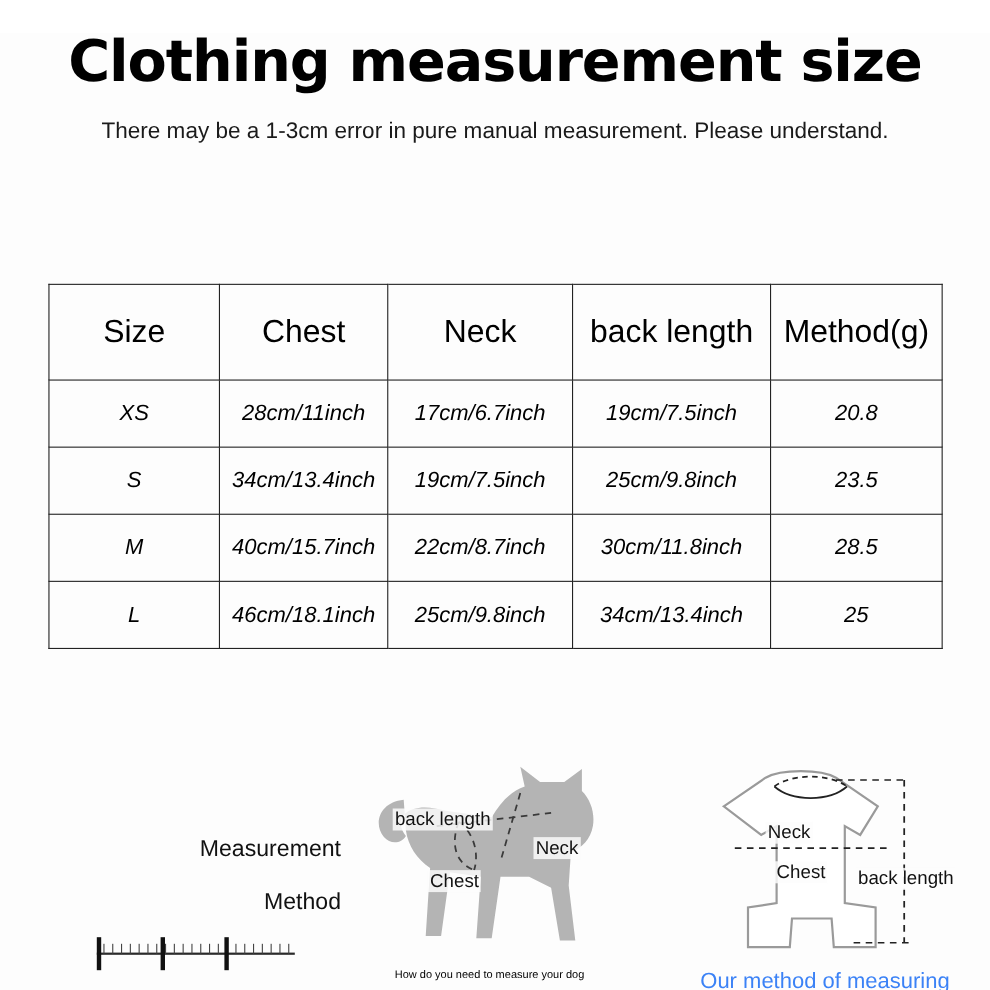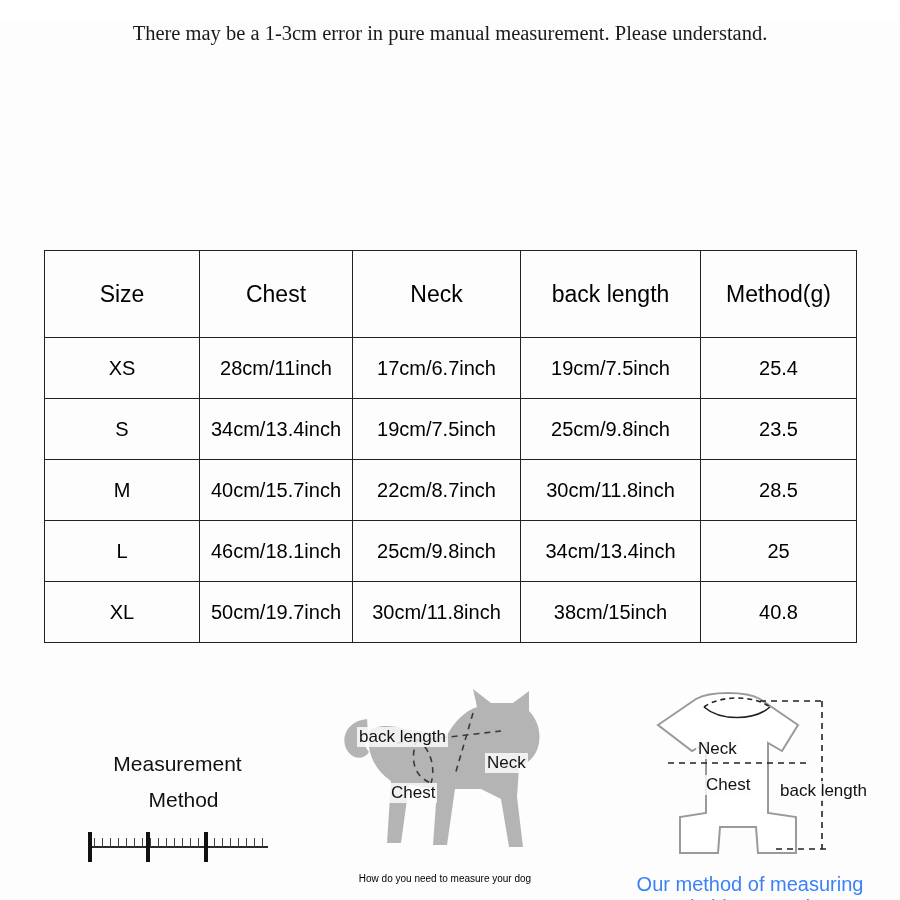--- a/index.html
+++ b/index.html
@@ -32,21 +32,21 @@
     margin: 30px 0 0 0;
     line-height: 1.05;
     color: #000000;
     font-family: "DejaVu Sans", sans-serif;
   }
   .subtitle {
     text-align: center;
     font-size: 20.5px;
     margin-top: 22px;
     color: #1a1a1a;
-    font-family: Liberation Serif, serif;
+    font-family: Liberation Sans, sans-serif;
   }
 
   
   .table-wrap {
     position: absolute;
     left: 44px;
     top: 228px;
     width: 812px;
   }
   table.size-table {
@@ -56,28 +56,29 @@
   }
   table.size-table th,
   table.size-table td {
     border: 1.5px solid #222222;
     text-align: center;
     vertical-align: middle;
     color: #000000;
   }
   table.size-table th {
     height: 84px;
-    font-size: 23px;
+    font-size: 29px;
     font-weight: normal;
     text-align: center;
   }
   table.size-table td {
     height: 58px;
     font-size: 20px;
     font-weight: normal;
+    font-style: italic;
   }
   td.size-cell {
     font-size: 27px;
   }
   col.c1 { width: 155px; }
   col.c2 { width: 153px; }
   col.c3 { width: 168px; }
   col.c4 { width: 180px; }
   col.c5 { width: 156px; }
 
@@ -89,30 +90,30 @@
     width: 900px;
     height: 245px;
   }
 
   
   .measure-block {
     position: absolute;
     left: 45px;
     top: 75px;
     width: 265px;
-    text-align: center;
+    text-align: right;
   }
   .measure-line1 {
     font-size: 21px;
     color: #111;
   }
   .measure-line2 {
     font-size: 21px;
     color: #111;
-    margin-top: 12px;
+    margin-top: 24px;
     margin-left: 12px;
   }
   .ruler {
     position: relative;
     margin: 18px auto 0 auto;
     width: 180px;
     height: 34px;
   }
   .ruler .baseline {
     position: absolute;
@@ -179,20 +180,21 @@
     text-align: center;
     font-size: 20px;
     color: #3b82f6;
   }
 </style>
 </head>
 <body>
 
 <div class="page">
 
+  <h1 class="title">Clothing measurement size</h1>
   <div class="subtitle">There may be a 1-3cm error in pure manual measurement. Please understand.</div>
 
   <div class="table-wrap">
     <table class="size-table">
       <colgroup>
         <col class="c1">
           <col class="c2">
           <col class="c3">
           <col class="c4">
           <col class="c5">
@@ -205,21 +207,21 @@
           <th>back length</th>
           <th>Method(g)</th>
         </tr>
       </thead>
       <tbody>
         <tr>
           <td class="size-cell">XS</td>
           <td>28cm/11inch</td>
           <td>17cm/6.7inch</td>
           <td>19cm/7.5inch</td>
-          <td>25.4</td>
+          <td>20.8</td>
         </tr>
         <tr>
           <td class="size-cell">S</td>
           <td>34cm/13.4inch</td>
           <td>19cm/7.5inch</td>
           <td>25cm/9.8inch</td>
           <td>23.5</td>
         </tr>
         <tr>
           <td class="size-cell">M</td>
@@ -227,27 +229,20 @@
           <td>22cm/8.7inch</td>
           <td>30cm/11.8inch</td>
           <td>28.5</td>
         </tr>
         <tr>
           <td class="size-cell">L</td>
           <td>46cm/18.1inch</td>
           <td>25cm/9.8inch</td>
           <td>34cm/13.4inch</td>
           <td>25</td>
-        </tr>
-        <tr>
-          <td class="size-cell">XL</td>
-          <td>50cm/19.7inch</td>
-          <td>30cm/11.8inch</td>
-          <td>38cm/15inch</td>
-          <td>40.8</td>
         </tr>
       </tbody>
     </table>
   </div>
 
   <div class="figures">
 
     <div class="measure-block">
       <div class="measure-line1">Measurement</div>
       <div class="measure-line2">Method</div>

